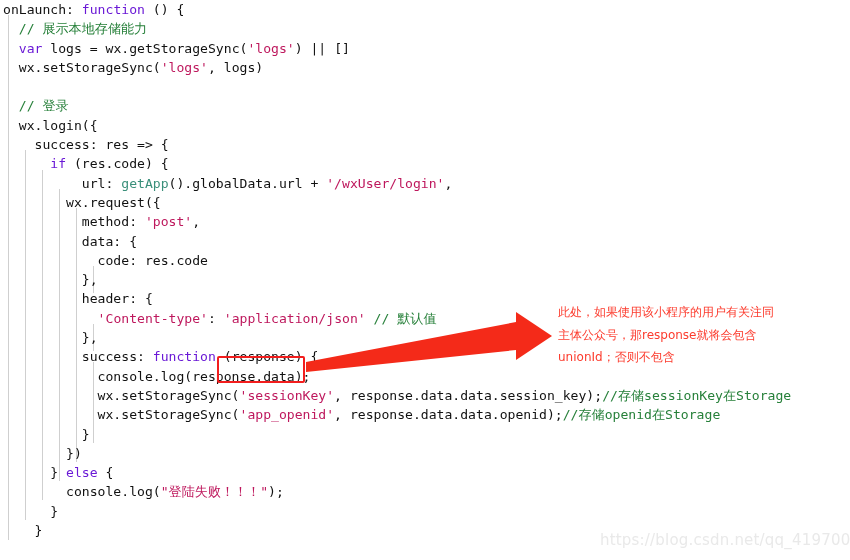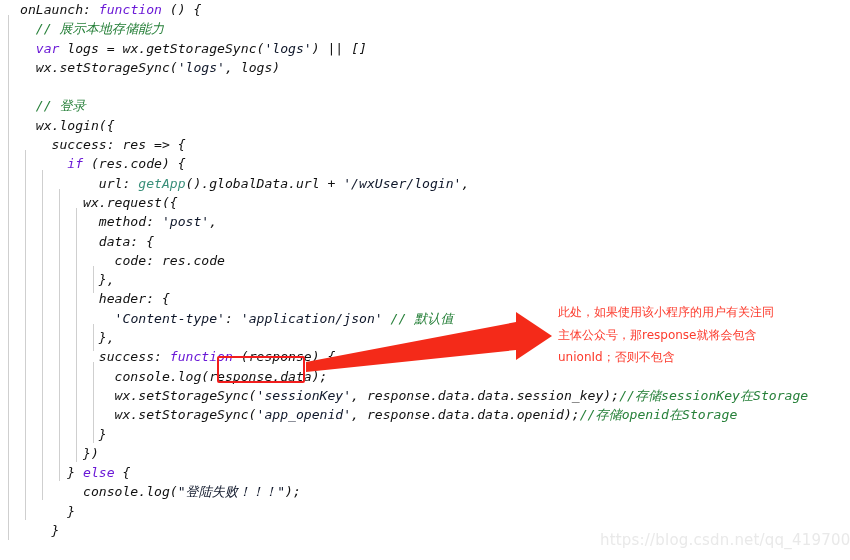--- a/index.html
+++ b/index.html
@@ -30,27 +30,26 @@
     line-height: 19.3px;
     font-size: 13.1px;
     font-family: "DejaVu Sans Mono", "Liberation Mono", monospace;
     white-space: pre;
     color: #111111;
     letter-spacing: 0px;
   }
 
   .code-line .ln-text {
     display: inline-block;
-    padding-left: 20px;
-    font-style: italic;
+    padding-left: 3px;
   }
 
   
   .kw      { color: #6a19d6; }
-  .str     { color: #0f172a; }
+  .str     { color: #be185d; }
   .cmt     { color: #27803a; }
   .cls     { color: #3a8f7a; }
 
   
   .guide {
     position: absolute;
     width: 1px;
     background: #cfcfcf;
   }
 

